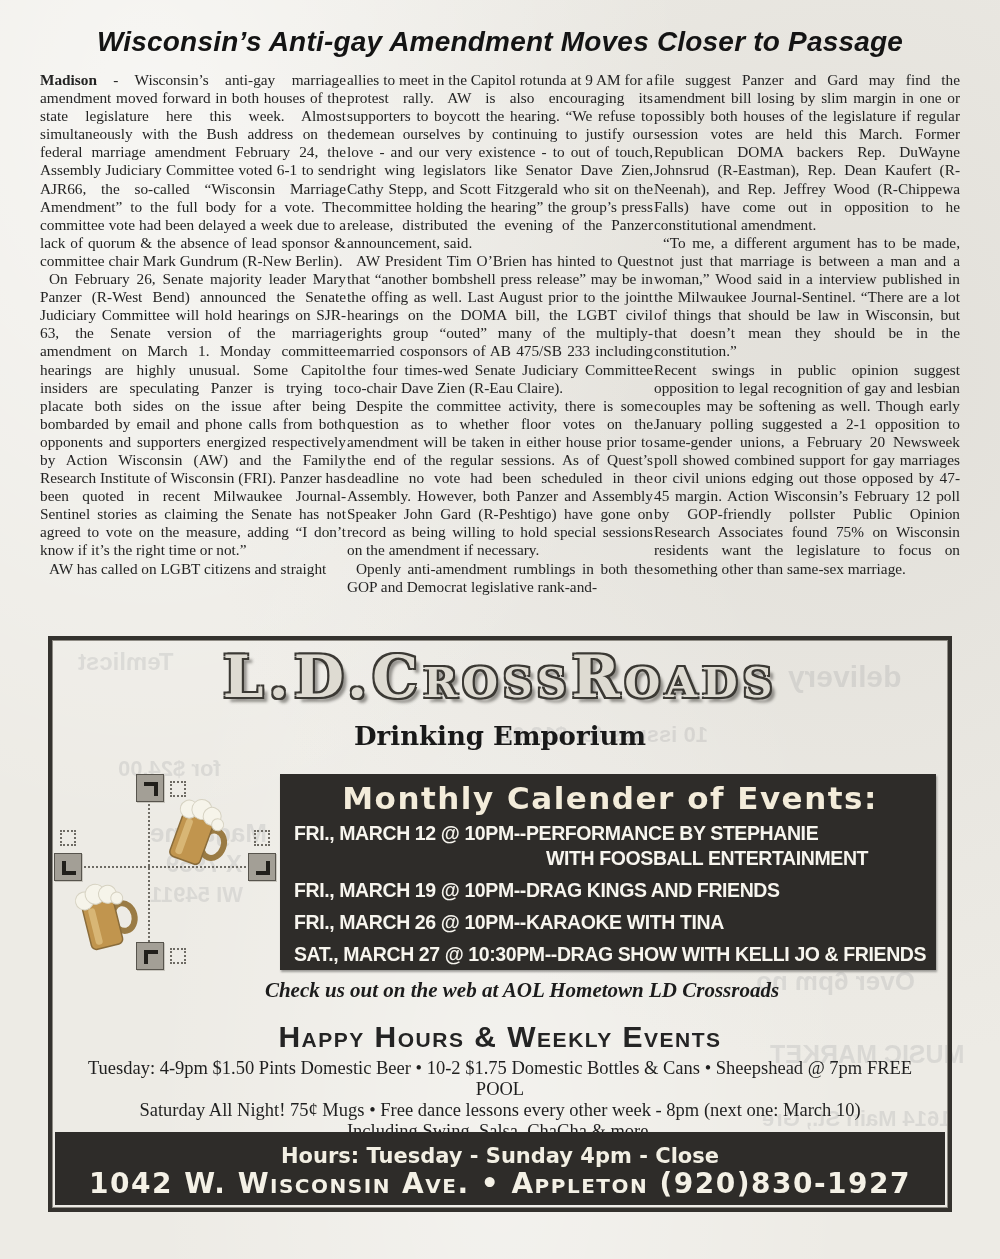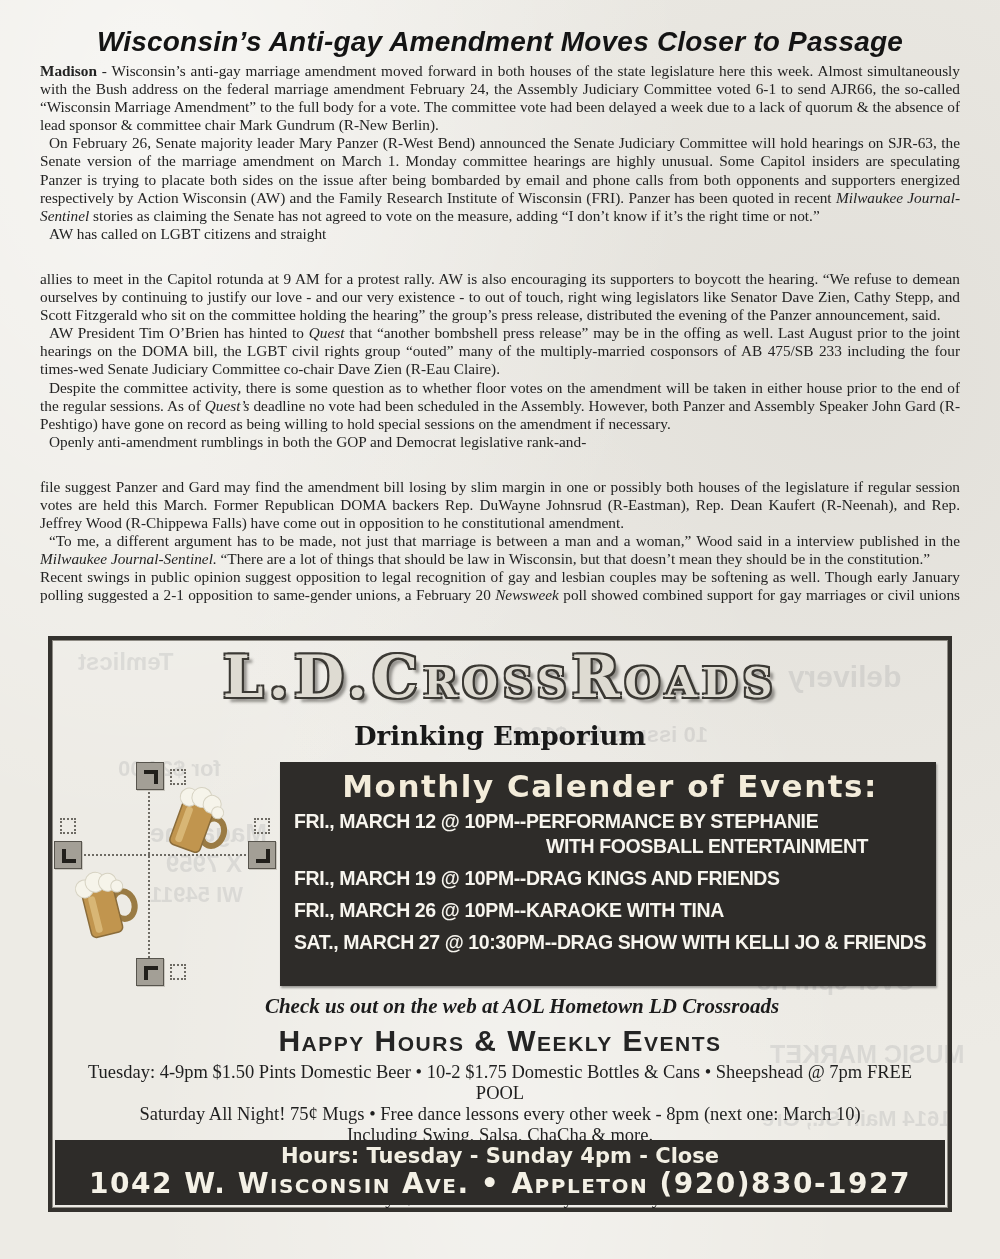--- a/index.html
+++ b/index.html
@@ -6,37 +6,37 @@
   .page{position:relative;width:1000px;height:1259px;margin:0 auto;overflow:hidden;
     color:#242424;font-family:"Liberation Serif",serif;
     background:
       radial-gradient(ellipse at 15% 8%, rgba(255,255,255,.55), transparent 45%),
       radial-gradient(ellipse at 85% 30%, rgba(205,202,196,.35), transparent 55%),
       radial-gradient(ellipse at 50% 90%, rgba(255,255,255,.35), transparent 50%),
       #edebe5;}
   .headline{margin:26px 30px 0;text-align:center;
     font-family:"Liberation Sans",sans-serif;font-weight:bold;font-style:italic;
     font-size:28px;letter-spacing:.2px;color:#141414;}
-  .columns{display:flex;gap:27px;margin:4px 40px 0;height:546px;overflow:hidden;flex-direction:column;}
+  .columns{display:flex;gap:1px;margin:13px 40px 0;height:546px;overflow:hidden;}
   .col{flex:1;text-align:justify;font-size:15.3px;line-height:18.1px;color:#232323;}
   .col p{margin:0;}
   .col p.ind{text-indent:9px;}
   .b{font-weight:bold;}
-  .i{font-style:italic;}
+  .i{}
 
   .ad{position:absolute;left:48px;right:48px;top:636px;height:576px;box-sizing:border-box;
     border:4px solid #34322e;box-shadow:inset 0 0 0 1px #8e8b84;z-index:1;overflow:hidden;}
   .ad-title{margin-top:6px;text-align:center;font-family:"DejaVu Serif",serif;
     font-variant:small-caps;font-weight:bold;font-size:58px;line-height:62px;
     letter-spacing:5px;color:#dedbd2;
     text-shadow:-2px -2px 0 #3b3934, 2px -2px 0 #3b3934, -2px 2px 0 #3b3934,
                  2px 2px 0 #3b3934, 5px 5px 3px rgba(40,38,33,.45);}
   .ad-sub{text-align:center;font-family:"DejaVu Serif",serif;font-weight:bold;
     font-size:26px;line-height:28px;margin-top:14px;color:#191919;}
-  .ad-row{display:flex;margin-top:12px;height:224px;}
+  .ad-row{display:flex;margin-top:24px;height:196px;}
   .graphic{position:relative;width:228px;flex:none;}
   .vline{position:absolute;left:96px;top:6px;bottom:4px;border-left:2px dotted #6e6b64;}
   .hline{position:absolute;top:92px;left:8px;right:10px;border-top:2px dotted #6e6b64;}
   .sq{position:absolute;width:26px;height:26px;background:#a39f96;border:1px solid #57544d;
     box-shadow:1px 1px 0 #c9c6be;}
   .sq i{display:block;width:10px;height:10px;margin:7px;
     border-left:4px solid #211f1b;border-bottom:4px solid #211f1b;}
   .sq.top{left:84px;top:0;} .sq.top i{transform:rotate(180deg);}
   .sq.left{left:2px;top:79px;} .sq.left i{transform:rotate(0deg);}
   .sq.right{right:4px;top:79px;} .sq.right i{transform:rotate(270deg);}
@@ -53,26 +53,26 @@
   .events-title{font-family:"DejaVu Sans",sans-serif;font-weight:bold;font-size:31px;
     line-height:36px;text-align:center;letter-spacing:1.5px;color:#f3ecda;margin-bottom:5px;}
   .event-line{font-family:"Liberation Sans",sans-serif;font-weight:bold;font-size:19.5px;
     line-height:25px;letter-spacing:-.4px;white-space:nowrap;color:#f7f5ee;}
   .event-line.cont{margin-left:252px;}
   .event-line.gap{margin-top:7px;}
 
   .web-note{text-align:center;font-weight:bold;font-style:italic;font-size:21px;
     margin-top:8px;color:#1c1c1c;padding-left:44px;}
   .hh-heading{text-align:center;font-family:"Liberation Sans",sans-serif;font-weight:bold;
-    font-variant:small-caps;font-size:30px;letter-spacing:1.5px;margin-top:5px;color:#242424;}
+    font-variant:small-caps;font-size:30px;letter-spacing:1.5px;margin-top:17px;color:#242424;}
   .weekly{margin:4px 10px 0;text-align:center;font-size:18.5px;line-height:21px;color:#1f1f1f;}
   .wline.gap{}
 
   .hours-bar{position:absolute;left:3px;right:3px;bottom:3px;background:#2e2c29;
-    text-align:center;padding:4px 0 6px;}
+    text-align:center;padding:12px 0 6px;}
   .hours-line{font-family:"DejaVu Sans",sans-serif;font-weight:bold;font-size:21px;
     line-height:24px;color:#f2efe3;}
   .address-line{font-family:"DejaVu Sans",sans-serif;font-weight:bold;
     font-variant:small-caps;font-size:28px;line-height:31px;letter-spacing:1.5px;color:#f4f1e6;}
 
   .ghost{position:absolute;transform:scaleX(-1);opacity:.13;color:#5c5f68;font-weight:bold;
     font-family:"Liberation Sans",sans-serif;filter:blur(.7px);white-space:nowrap;z-index:0;}
 </style>
 </head>
 <body>

